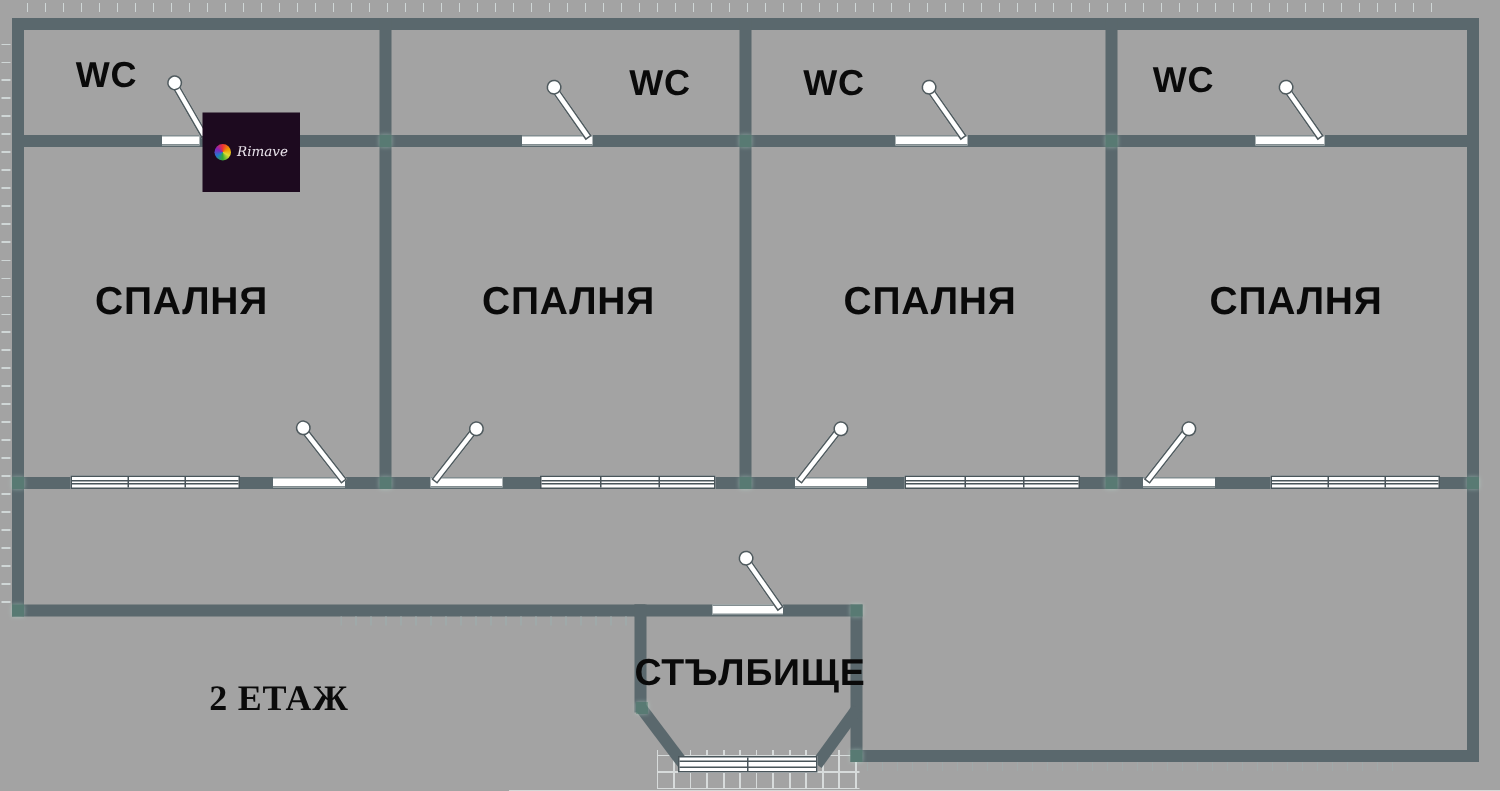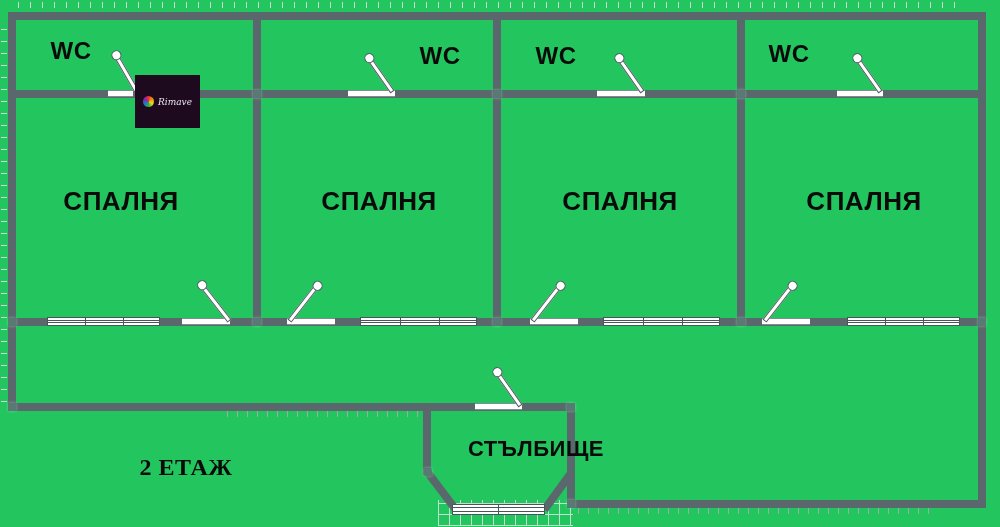--- a/index.html
+++ b/index.html
@@ -1,17 +1,17 @@
 <!DOCTYPE html>
 <html><head>
 <meta charset="utf-8">
 <style>
   html,body{margin:0;padding:0;background:#ffffff;}
   #plan{
-    position:relative;width:1000px;height:527px;background:#22c55e;
+    position:relative;width:1000px;height:527px;background:#a3a3a3;
     font-family:"Liberation Sans", sans-serif;overflow:hidden;
   }
   .wall{position:absolute;background:#5a686d;}
   .opening{position:absolute;height:7px;background:#ffffff;border-top:1px solid #828d90;border-bottom:1px solid #828d90;box-sizing:border-box;}
   .leaf{position:absolute;width:5px;background:#ffffff;border:1px solid #4f5a5e;box-sizing:border-box;transform-origin:50% 100%;}
   .leaf::after{content:"";position:absolute;top:-5px;left:-3px;width:8px;height:8px;border:1px solid #4f5a5e;border-radius:50%;background:#ffffff;}
   .window{position:absolute;height:9px;background:#ffffff;border:1px solid #49555a;box-sizing:border-box;}
   .window::before{content:"";position:absolute;left:0;right:0;top:2px;border-top:1px solid #49555a;}
   .window::after{content:"";position:absolute;left:0;right:0;bottom:2px;border-bottom:1px solid #49555a;}
   .mullion{position:absolute;top:0;bottom:0;width:1px;background:#49555a;}
@@ -120,21 +120,21 @@
   <div class="label" style="left:71px;top:51px;font-size:24px;">WC</div>
   <div class="label" style="left:440px;top:56px;font-size:24px;">WC</div>
   <div class="label" style="left:556px;top:56px;font-size:24px;">WC</div>
   <div class="label" style="left:789px;top:54px;font-size:24px;">WC</div>
 
   <div class="label" style="left:121px;top:201px;font-size:26px;">СПАЛНЯ</div>
   <div class="label" style="left:379px;top:201px;font-size:26px;">СПАЛНЯ</div>
   <div class="label" style="left:620px;top:201px;font-size:26px;">СПАЛНЯ</div>
   <div class="label" style="left:864px;top:201px;font-size:26px;">СПАЛНЯ</div>
 
-  <div class="label" style="left:500px;top:449px;font-size:22px;margin-left:36px;">СТЪЛБИЩЕ</div>
+  <div class="label" style="left:500px;top:449px;font-size:25px;">СТЪЛБИЩЕ</div>
   <div class="label" style="left:186px;top:467px;font-size:24px;font-family:Liberation Serif, serif;">2 ЕТАЖ</div>
 
   <div id="logo">
     <span class="wheel"></span>
     <span class="brand">Rimave</span>
   </div>
 
 </div>
 
 </body></html>

